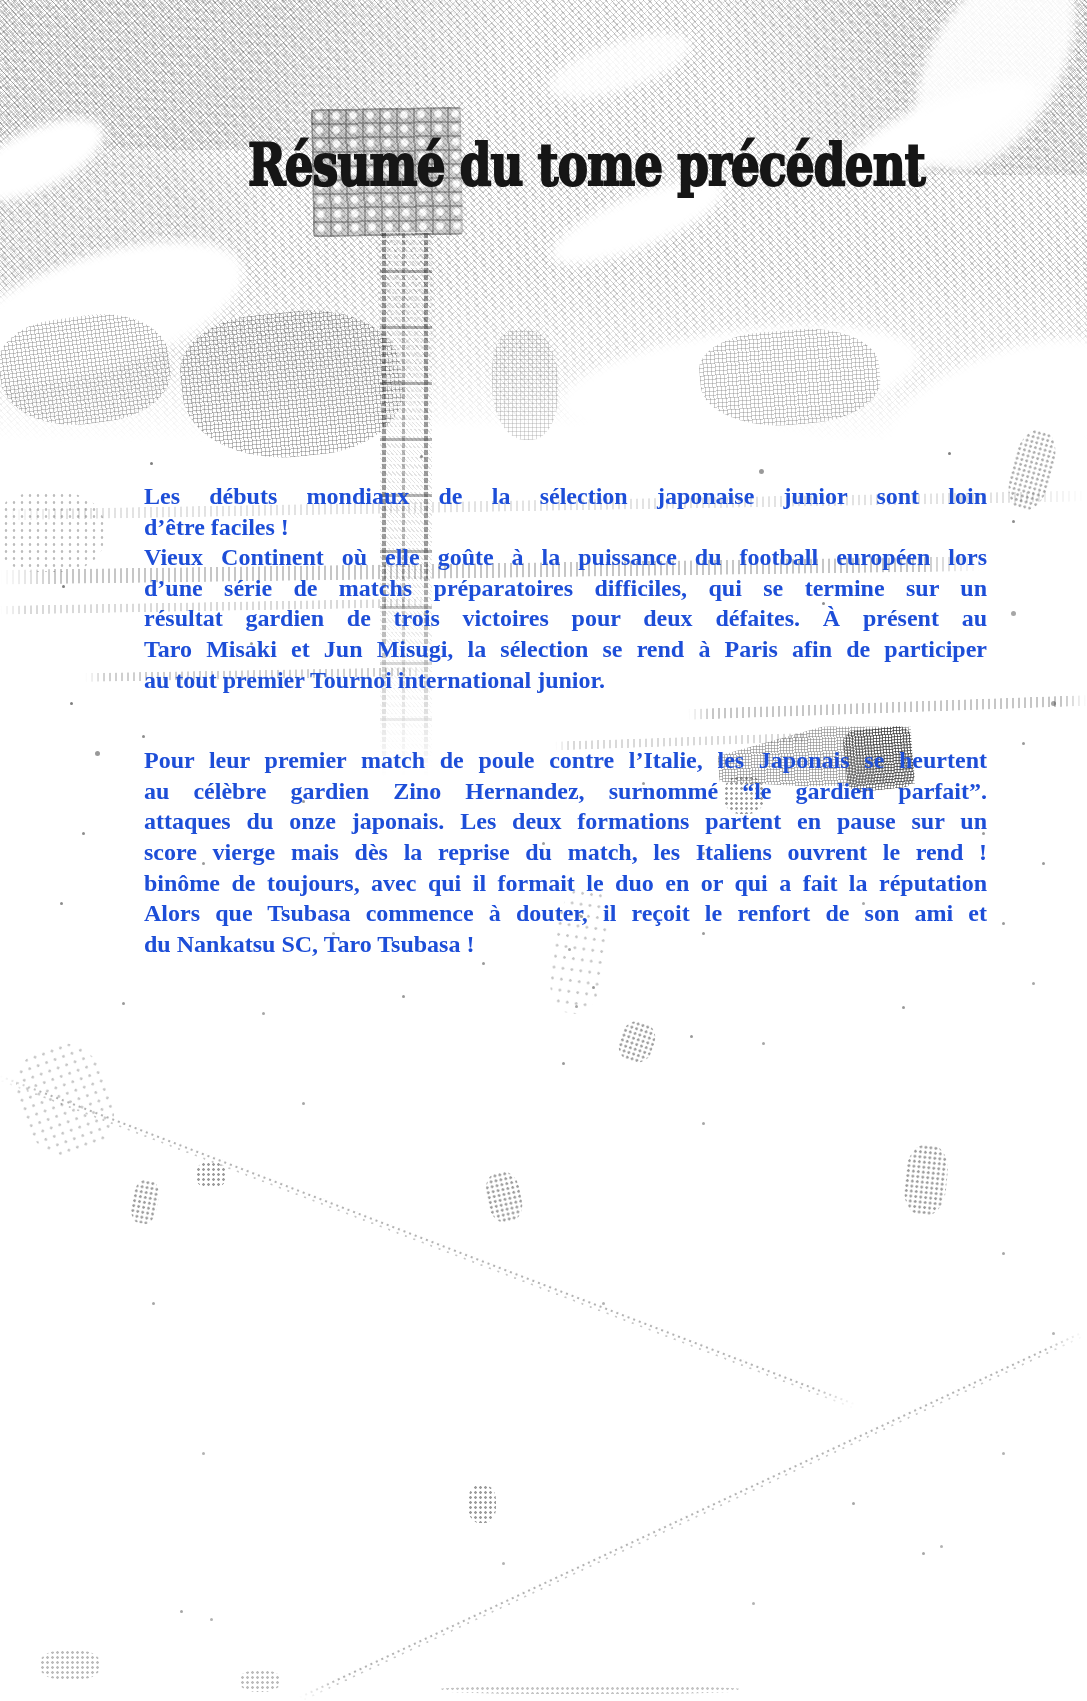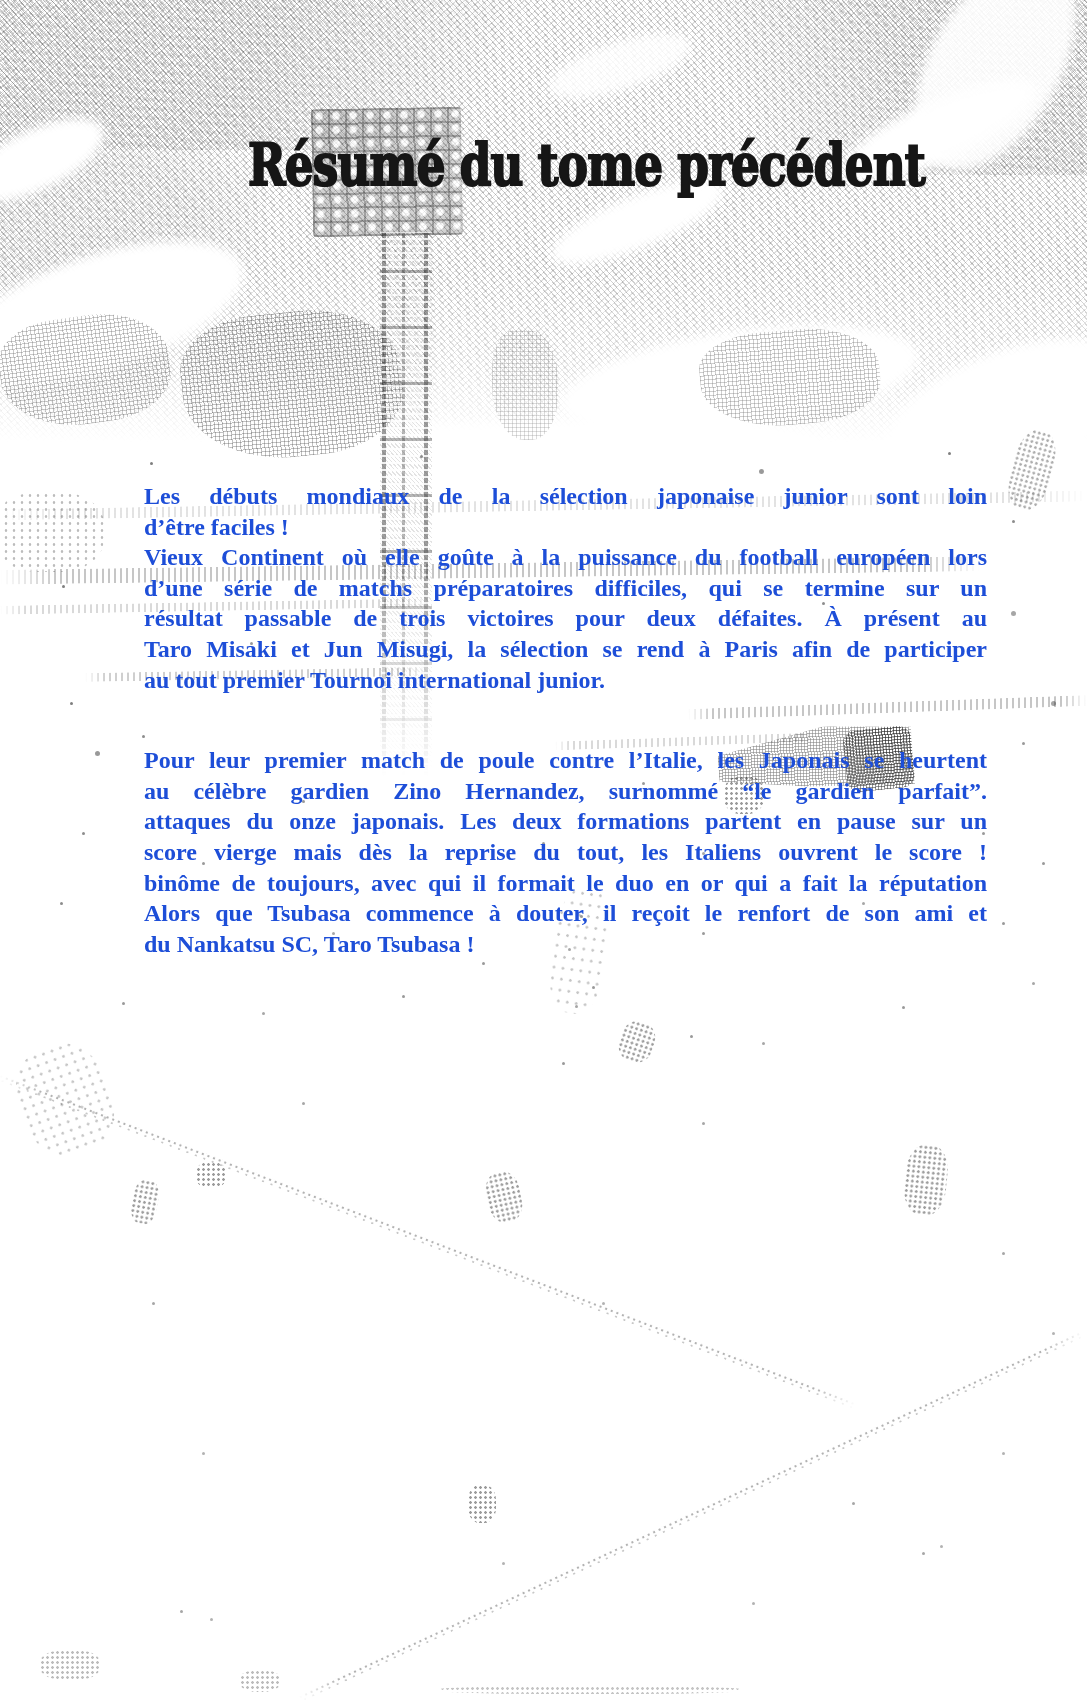--- a/index.html
+++ b/index.html
@@ -231,28 +231,28 @@
   </div>
 
   <h1 class="title">Résumé du tome précédent</h1>
 
   <div class="summary">
     <div class="para para1">
       <div class="ln">Les débuts mondiaux de la sélection japonaise junior sont loin</div>
       <div class="ln left">d’être faciles !</div>
       <div class="ln">Vieux Continent où elle goûte à la puissance du football européen lors</div>
       <div class="ln">d’une série de matchs préparatoires difficiles, qui se termine sur un</div>
-      <div class="ln">résultat passable de trois victoires pour deux défaites. À présent au</div>
+      <div class="ln">résultat gardien de trois victoires pour deux défaites. À présent au</div>
       <div class="ln">Taro Misaki et Jun Misugi, la sélection se rend à Paris afin de participer</div>
       <div class="ln left">au tout premier Tournoi international junior.</div>
     </div>
     <div class="para para2">
       <div class="ln">Pour leur premier match de poule contre l’Italie, les Japonais se heurtent</div>
       <div class="ln">au célèbre gardien Zino Hernandez, surnommé “le gardien parfait”.</div>
       <div class="ln">attaques du onze japonais. Les deux formations partent en pause sur un</div>
-      <div class="ln">score vierge mais dès la reprise du tout, les Italiens ouvrent le score !</div>
+      <div class="ln">score vierge mais dès la reprise du match, les Italiens ouvrent le rend !</div>
       <div class="ln">binôme de toujours, avec qui il formait le duo en or qui a fait la réputation</div>
       <div class="ln">Alors que Tsubasa commence à douter, il reçoit le renfort de son ami et</div>
       <div class="ln left">du Nankatsu SC, Taro Tsubasa !</div>
     </div>
   </div>
 
 </div>
 
 </body></html>

